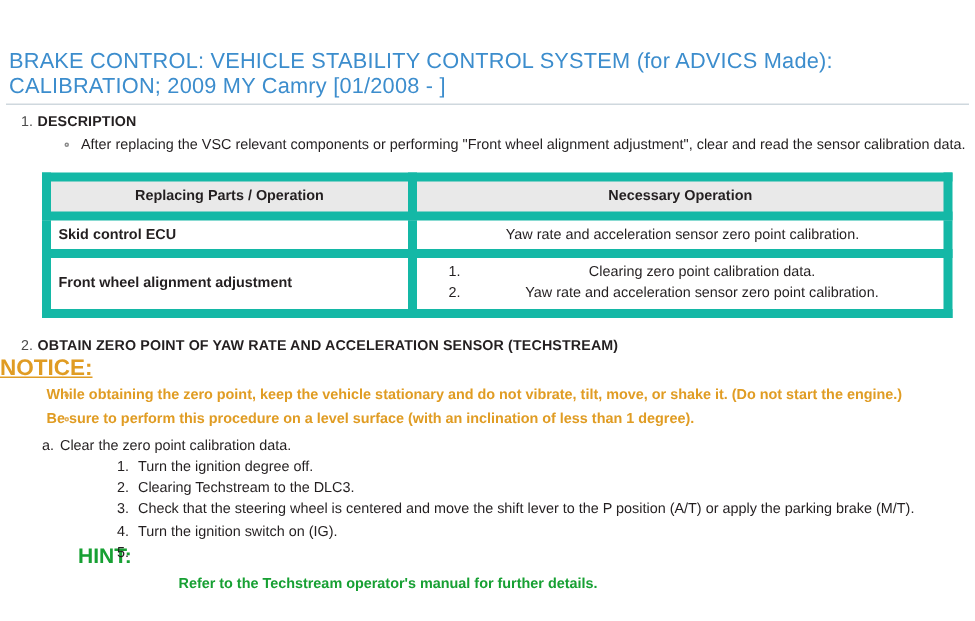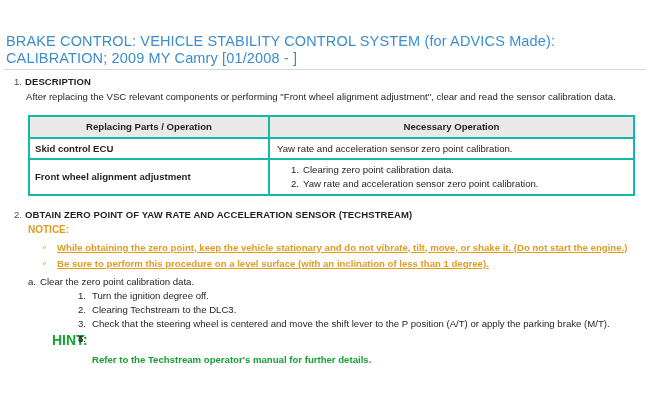--- a/index.html
+++ b/index.html
@@ -69,76 +69,75 @@
   .bullets {
     margin: 3px 0 0 0;
     padding: 0;
     list-style: none;
   }
   .bullets li {
     position: relative;
     font-size: 9.6px;
     line-height: 13.5px;
     color: #231f20;
-    padding-left: 26px;
+    padding-left: 54px;
     margin-bottom: 2px;
   }
   .bullets li::before {
     content: "";
     position: absolute;
     left: 43px;
     top: 5px;
     width: 3px;
     height: 3px;
     border: 1px solid #8a8a8a;
     border-radius: 50%;
     box-sizing: border-box;
   }
   .bullets.notice li {
     color: #e09c23;
     font-weight: bold;
-    padding-left: 57px;
+    padding-left: 31px;
     line-height: 14.5px;
     margin-bottom: 2px;
-    text-decoration: underline;
   }
   .bullets.notice li::before {
     border-color: #e4ae53;
   }
 
   
   .parts-table {
     border-collapse: collapse;
     margin: 11px 0 0 28px;
     width: 607px;
     table-layout: fixed;
   }
   .parts-table th,
   .parts-table td {
-    border: 2px solid #14b8a6;
+    border: 6px solid #14b8a6;
     font-size: 9.6px;
     font-weight: normal;
     color: #231f20;
     vertical-align: middle;
   }
   .parts-table th {
     background: #e9e9e9;
     text-align: center;
     font-weight: bold;
     height: 16px;
     padding: 2px 4px;
   }
   .parts-table td.col-part {
     padding: 4px 4px 4px 5px;
     text-align: left;
     font-weight: bold;
   }
   .parts-table td.col-op {
     padding: 3px 4px 3px 5px;
-    text-align: left;
+    text-align: center;
   }
   .parts-table td.col-op .op-single {
     padding-left: 2px;
   }
   .op-list {
     margin: 0;
     padding: 0;
     list-style: none;
   }
   .op-list li {
@@ -148,39 +147,39 @@
   }
   .op-list li .op-n {
     position: absolute;
     left: 16px;
   }
 
   
   .notice-label {
     color: #e09c23;
     font-weight: bold;
-    font-size: 10px;
+    font-size: 15px;
     line-height: 13px;
-    padding-left: 28px;
     margin-top: 3px;
+    text-decoration: underline;
   }
   .hint-label {
     color: #17a033;
     font-weight: bold;
     font-size: 14px;
     line-height: 13px;
     padding-left: 52px;
     margin-top: 2px;
   }
   .hint-text {
     color: #17a033;
     font-weight: bold;
     font-size: 9.6px;
     line-height: 13px;
-    padding-left: 92px;
+    padding-left: 119px;
     margin-top: 6px;
   }
 
   
   .step-a {
     font-size: 9.6px;
     line-height: 13.5px;
     color: #231f20;
     padding-left: 40px;
     position: relative;
@@ -266,21 +265,21 @@
 
     <div class="step-a">
       <span class="marker">a.</span>
       <span>Clear the zero point calibration data.</span>
     </div>
 
     <ul class="steps">
       <li><span class="marker">1.</span><span>Turn the ignition degree off.</span></li>
       <li><span class="marker">2.</span><span>Clearing Techstream to the DLC3.</span></li>
       <li><span class="marker">3.</span><span>Check that the steering wheel is centered and move the shift lever to the P position (A/T) or apply the parking brake (M/T).</span></li>
-      <li><span class="marker">4.</span></li>
+      <li><span class="marker">4.</span><span>Turn the ignition switch on (IG).</span></li>
       <li><span class="marker">5.</span></li>
     </ul>
 
     <div class="hint-label">HINT:</div>
     <div class="hint-text">Refer to the Techstream operator's manual for further details.</div>
 
   </div>
 
 </div>
 

